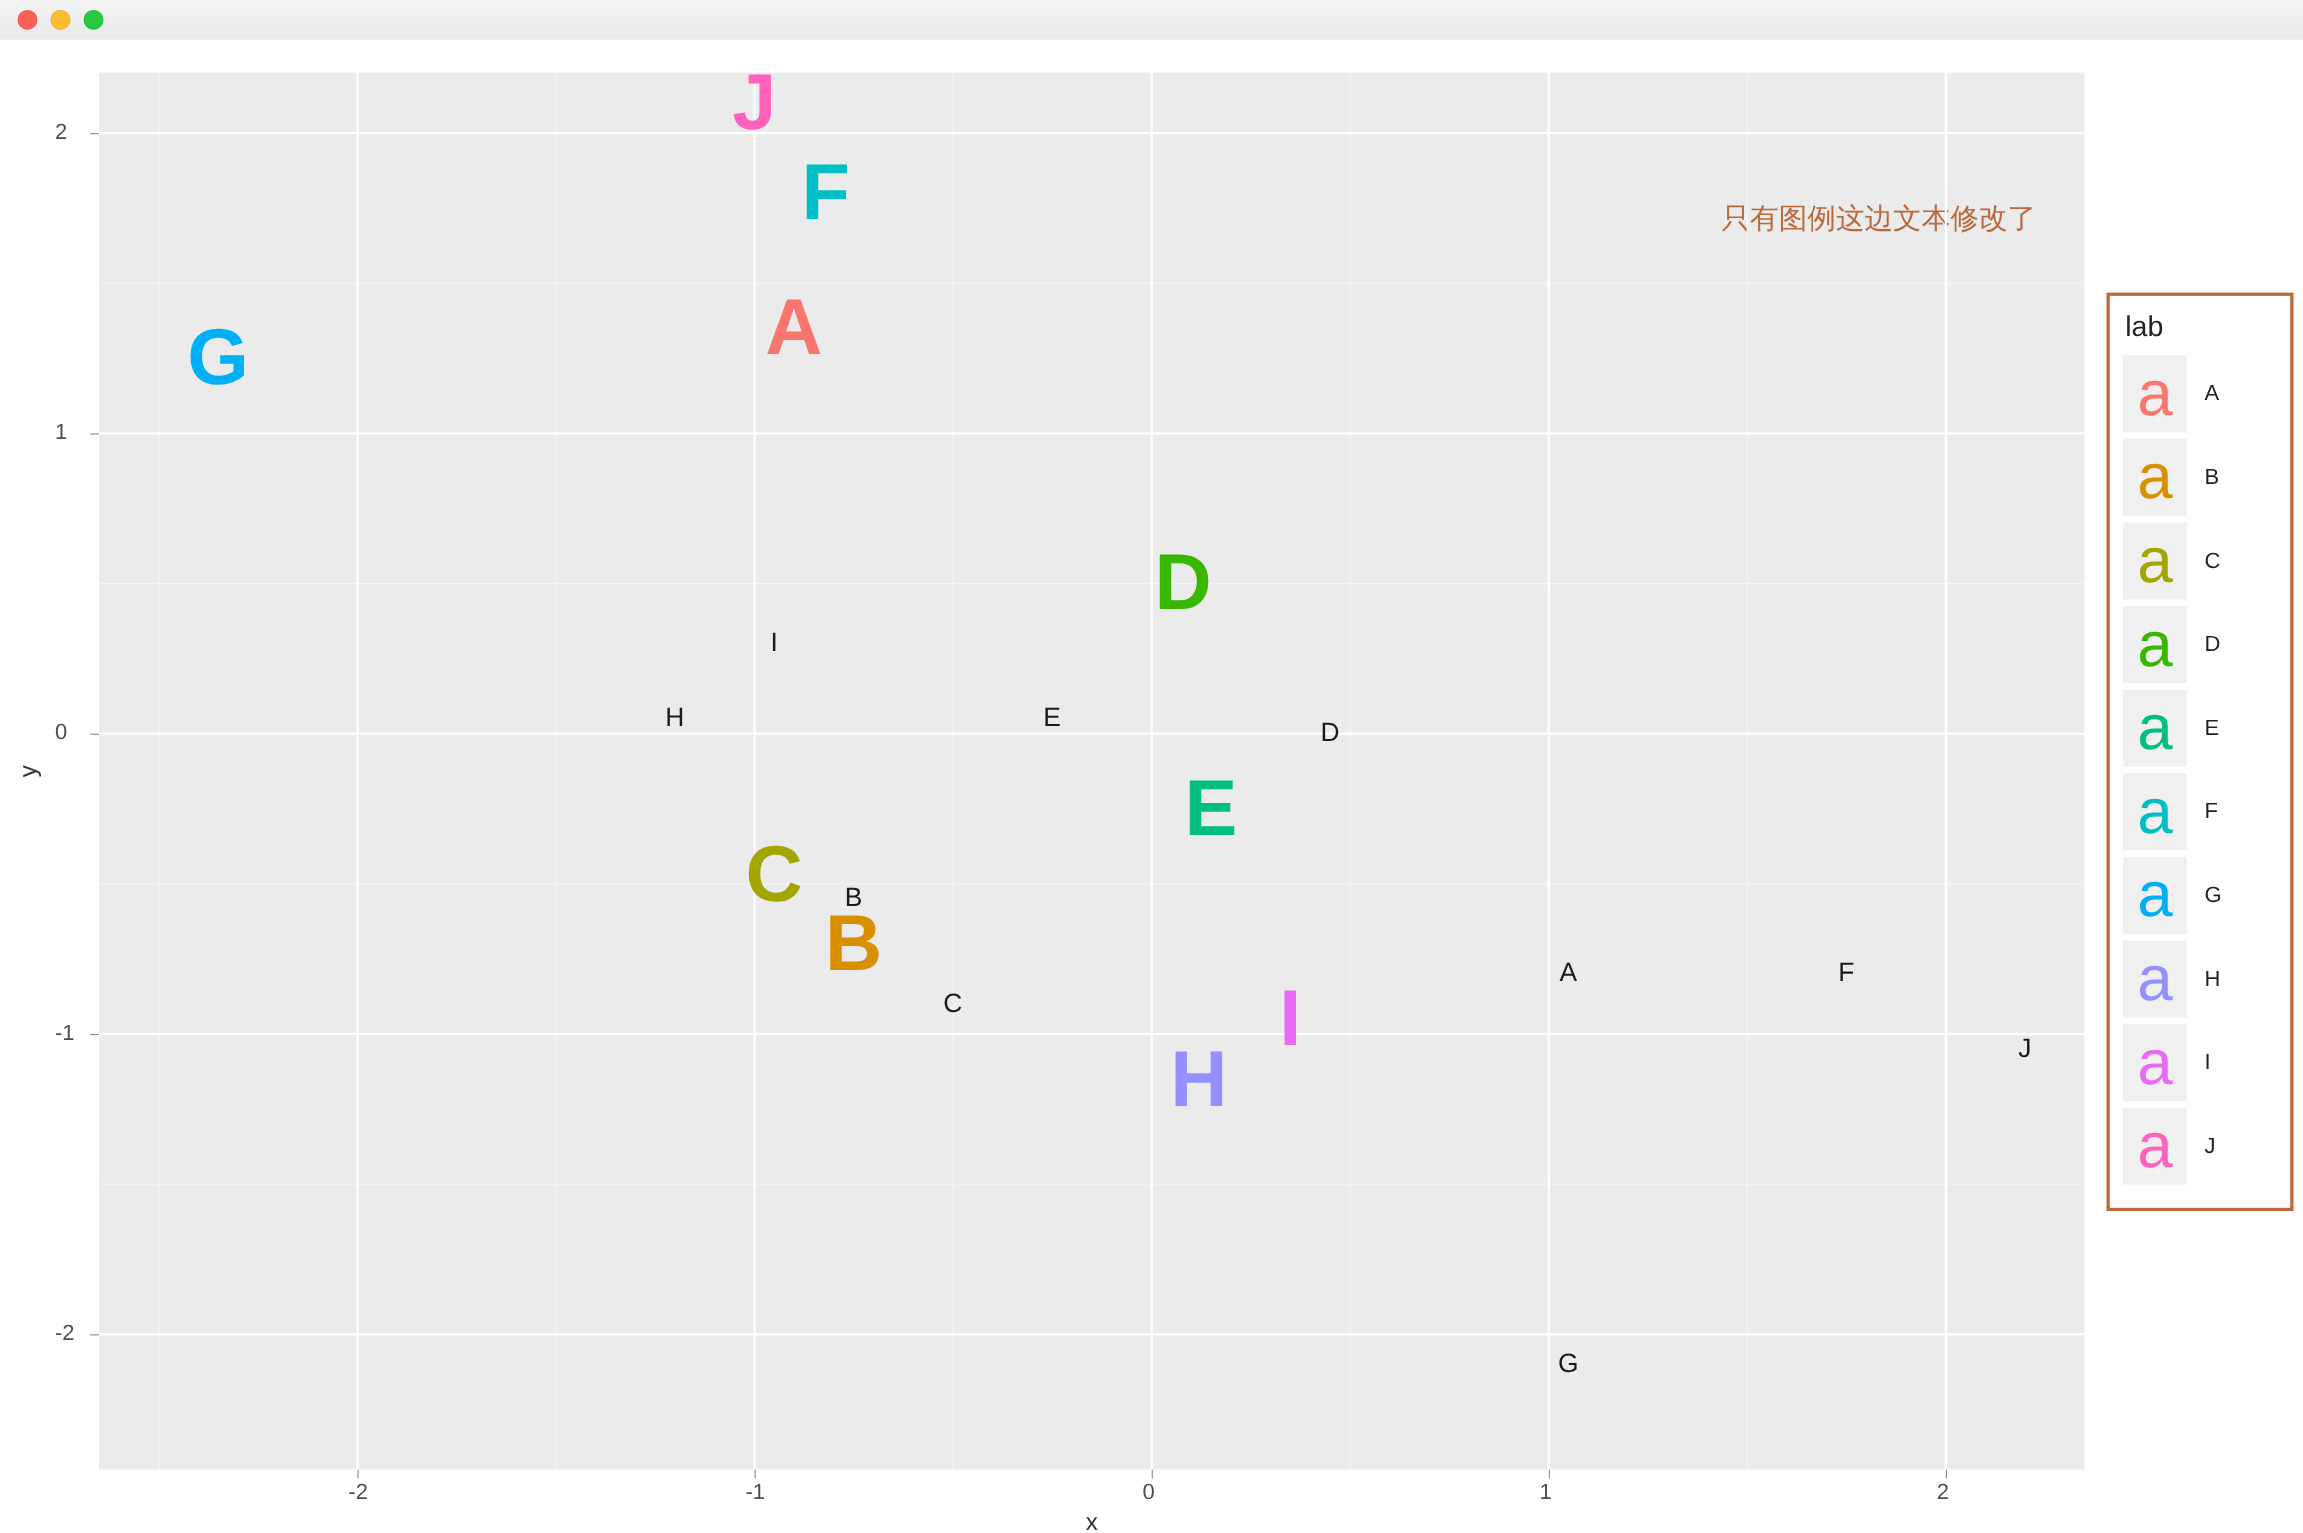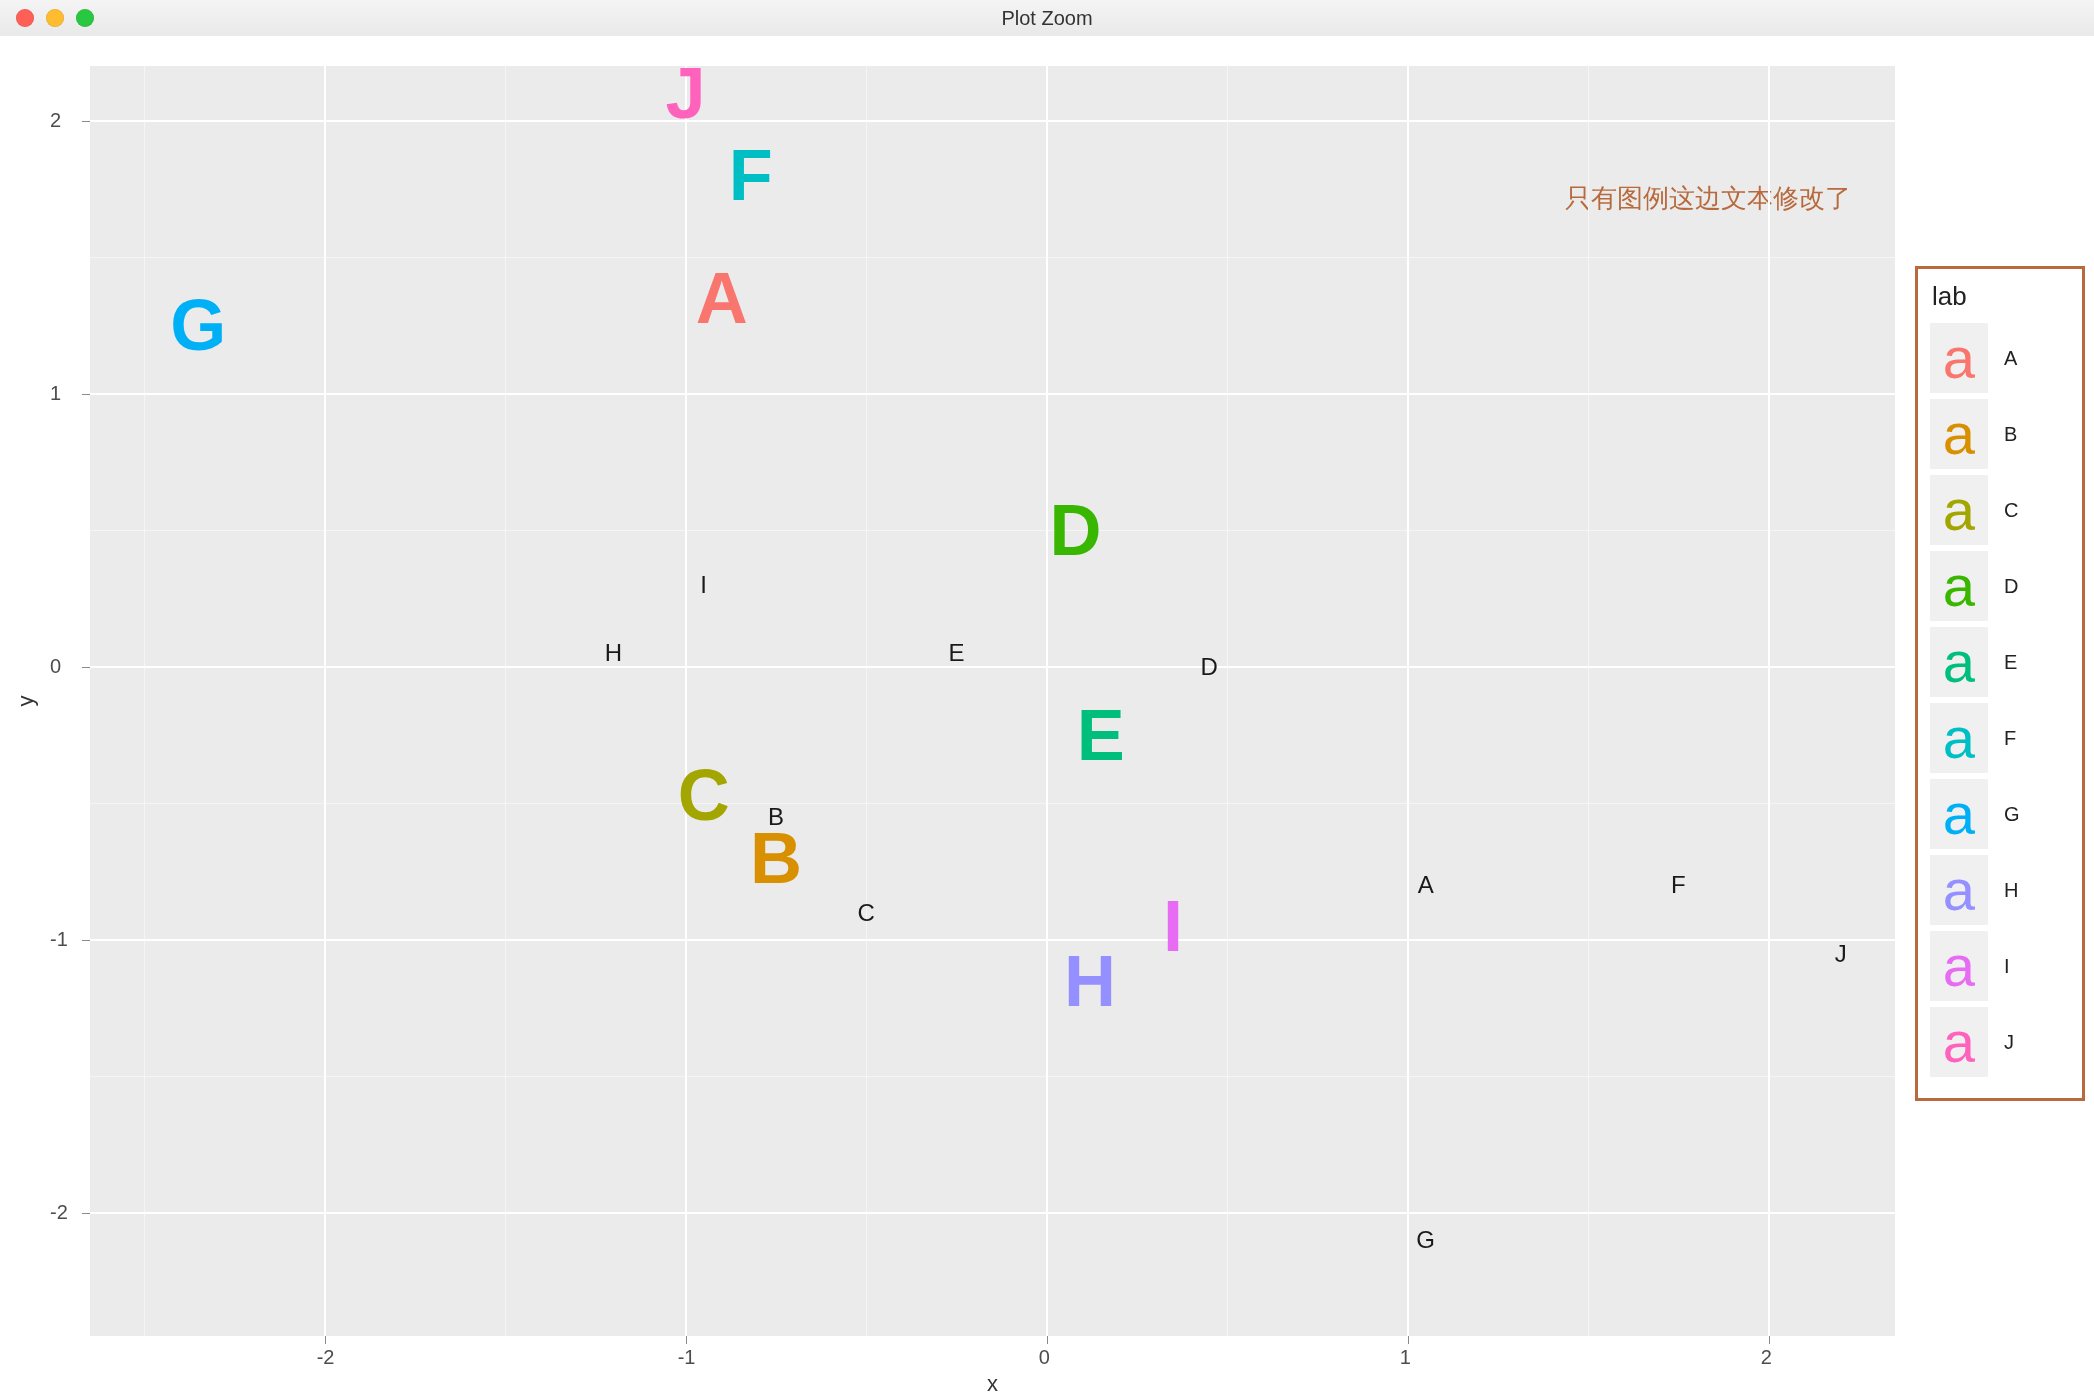--- a/index.html
+++ b/index.html
@@ -151,21 +151,20 @@
 </style>
 </head>
 <body>
 
 <div class="titlebar">
   <div class="traffic-lights">
     <div class="tl red"></div>
     <div class="tl yellow"></div>
     <div class="tl green"></div>
   </div>
-  <div class="title">Plot Zoom</div>
 </div>
 
 <div class="plot-wrapper">
   <div class="panel" id="panel" style="left: 90px; top: 30px; width: 1805px; height: 1270px;"></div>
 
   <div class="axis-title" id="ylab" style="transform: translate(-50%, -50%) rotate(-90deg); left: 26px; top: 665px;">y</div>
   <div class="axis-title" id="xlab" style="transform: translate(-50%, -50%); left: 992.5px; top: 1348px;">x</div>
 
   <div class="annotation" id="annotation" style="left: 1565px; top: 145px;">只有图例这边文本修改了</div>
 

